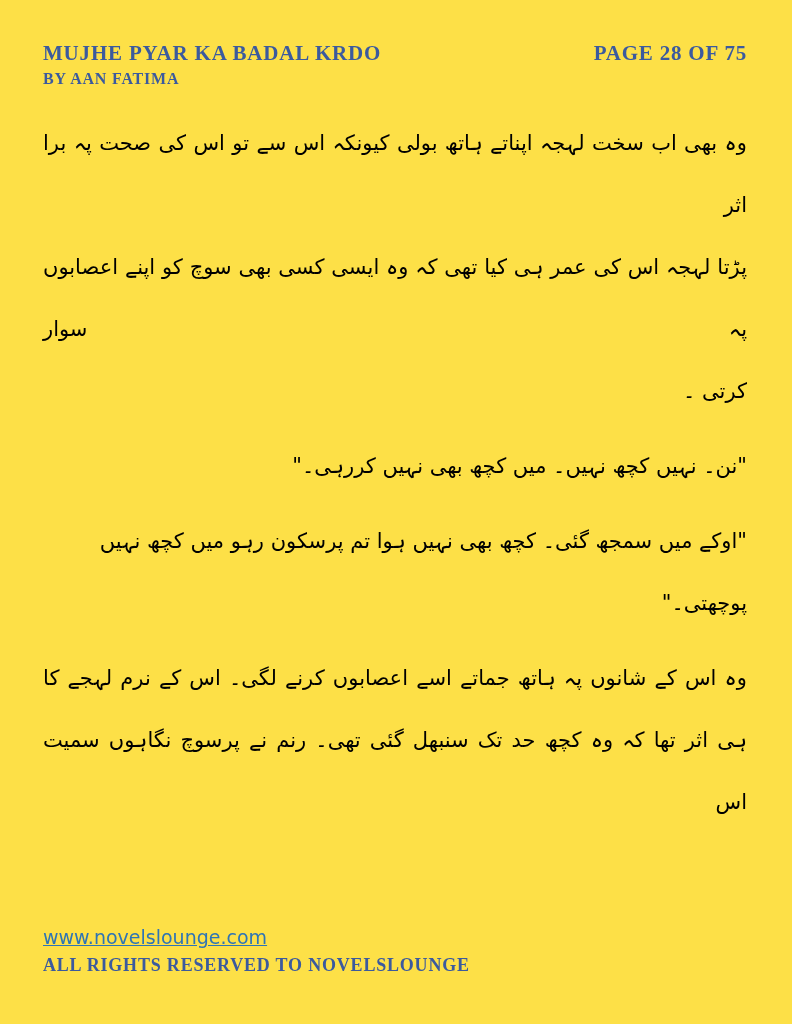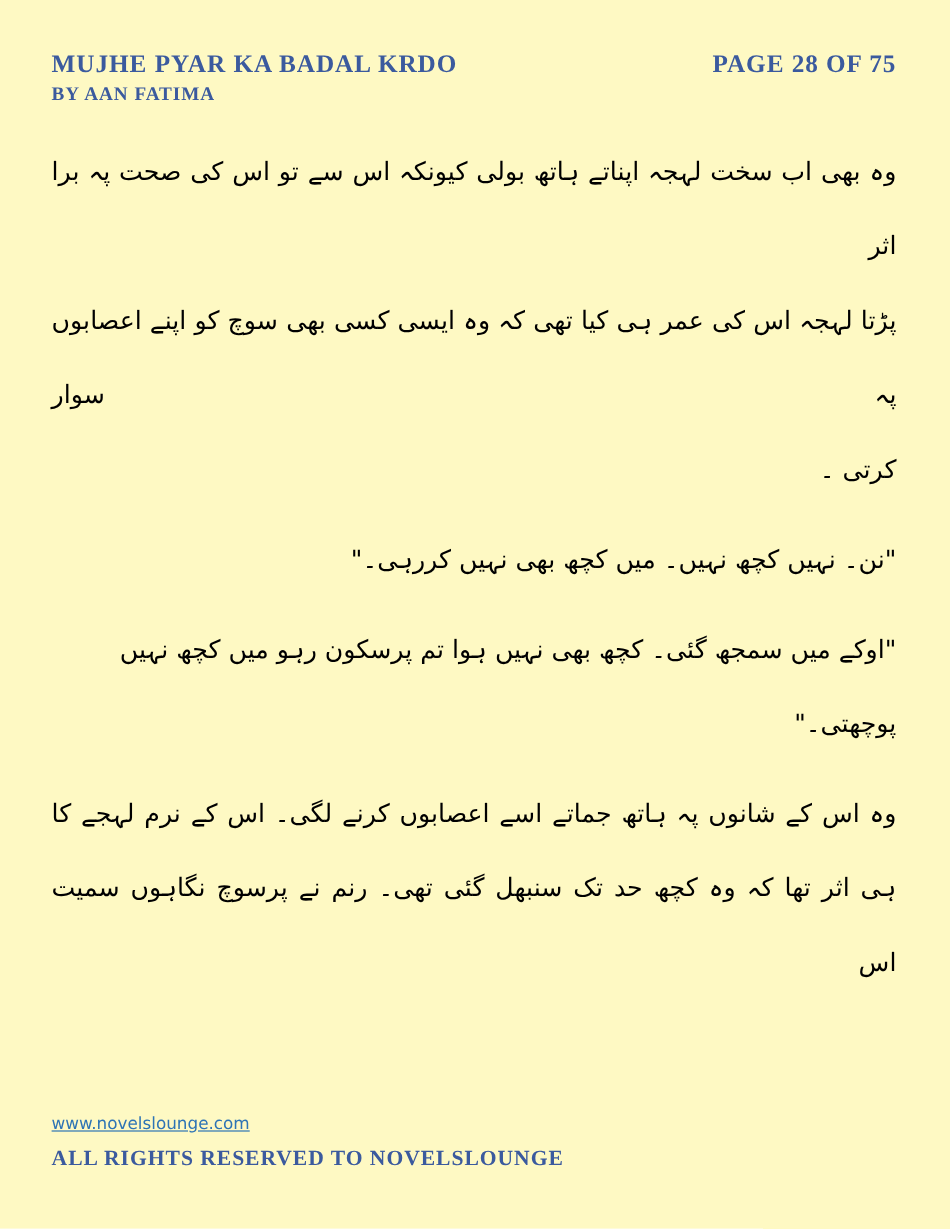--- a/index.html
+++ b/index.html
@@ -1,21 +1,21 @@
 <!DOCTYPE html>
 <html lang="en"><head>
 <meta charset="utf-8">
 <style>
   * { margin: 0; padding: 0; box-sizing: border-box; }
   html, body { background: #ffffff; }
   .page {
     position: relative;
     width: 792px;
     height: 1024px;
-    background: #fef9c3;
+    background: #fde047;
     overflow: hidden;
     margin: 0 auto;
   }
   
   .header {
     display: flex;
     justify-content: space-between;
     align-items: flex-start;
     padding: 40px 45px 0 43px;
     font-family: "Liberation Serif", serif;
@@ -51,21 +51,21 @@
   
   .footer {
     position: absolute;
     left: 43px;
     right: 45px;
     top: 924px;
   }
   .site-link {
     display: inline-block;
     font-family: "DejaVu Sans", sans-serif;
-    font-size: 14px;
+    font-size: 19px;
     color: #2e74b5;
     text-decoration: underline;
     cursor: pointer;
     line-height: 26px;
   }
   .rights {
     font-family: "Liberation Serif", serif;
     font-weight: bold;
     font-size: 18px;
     color: #3b5a9e;

